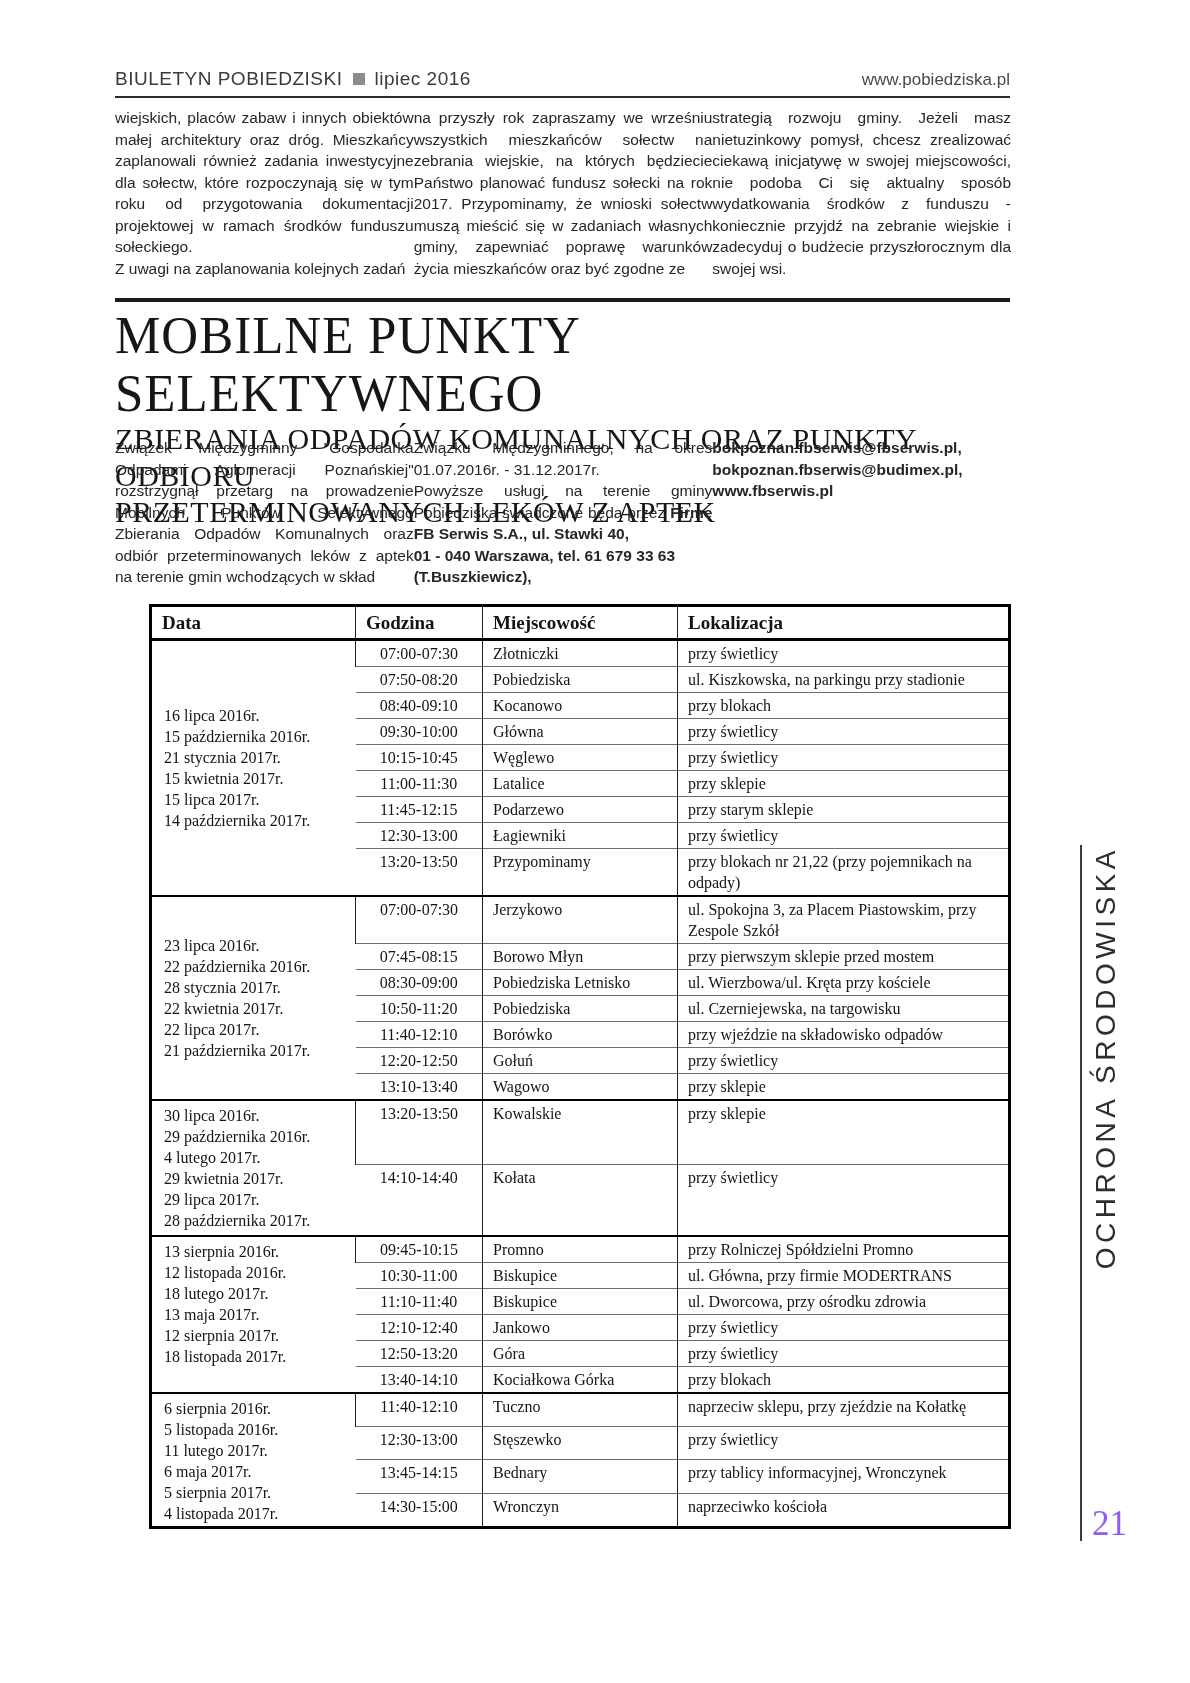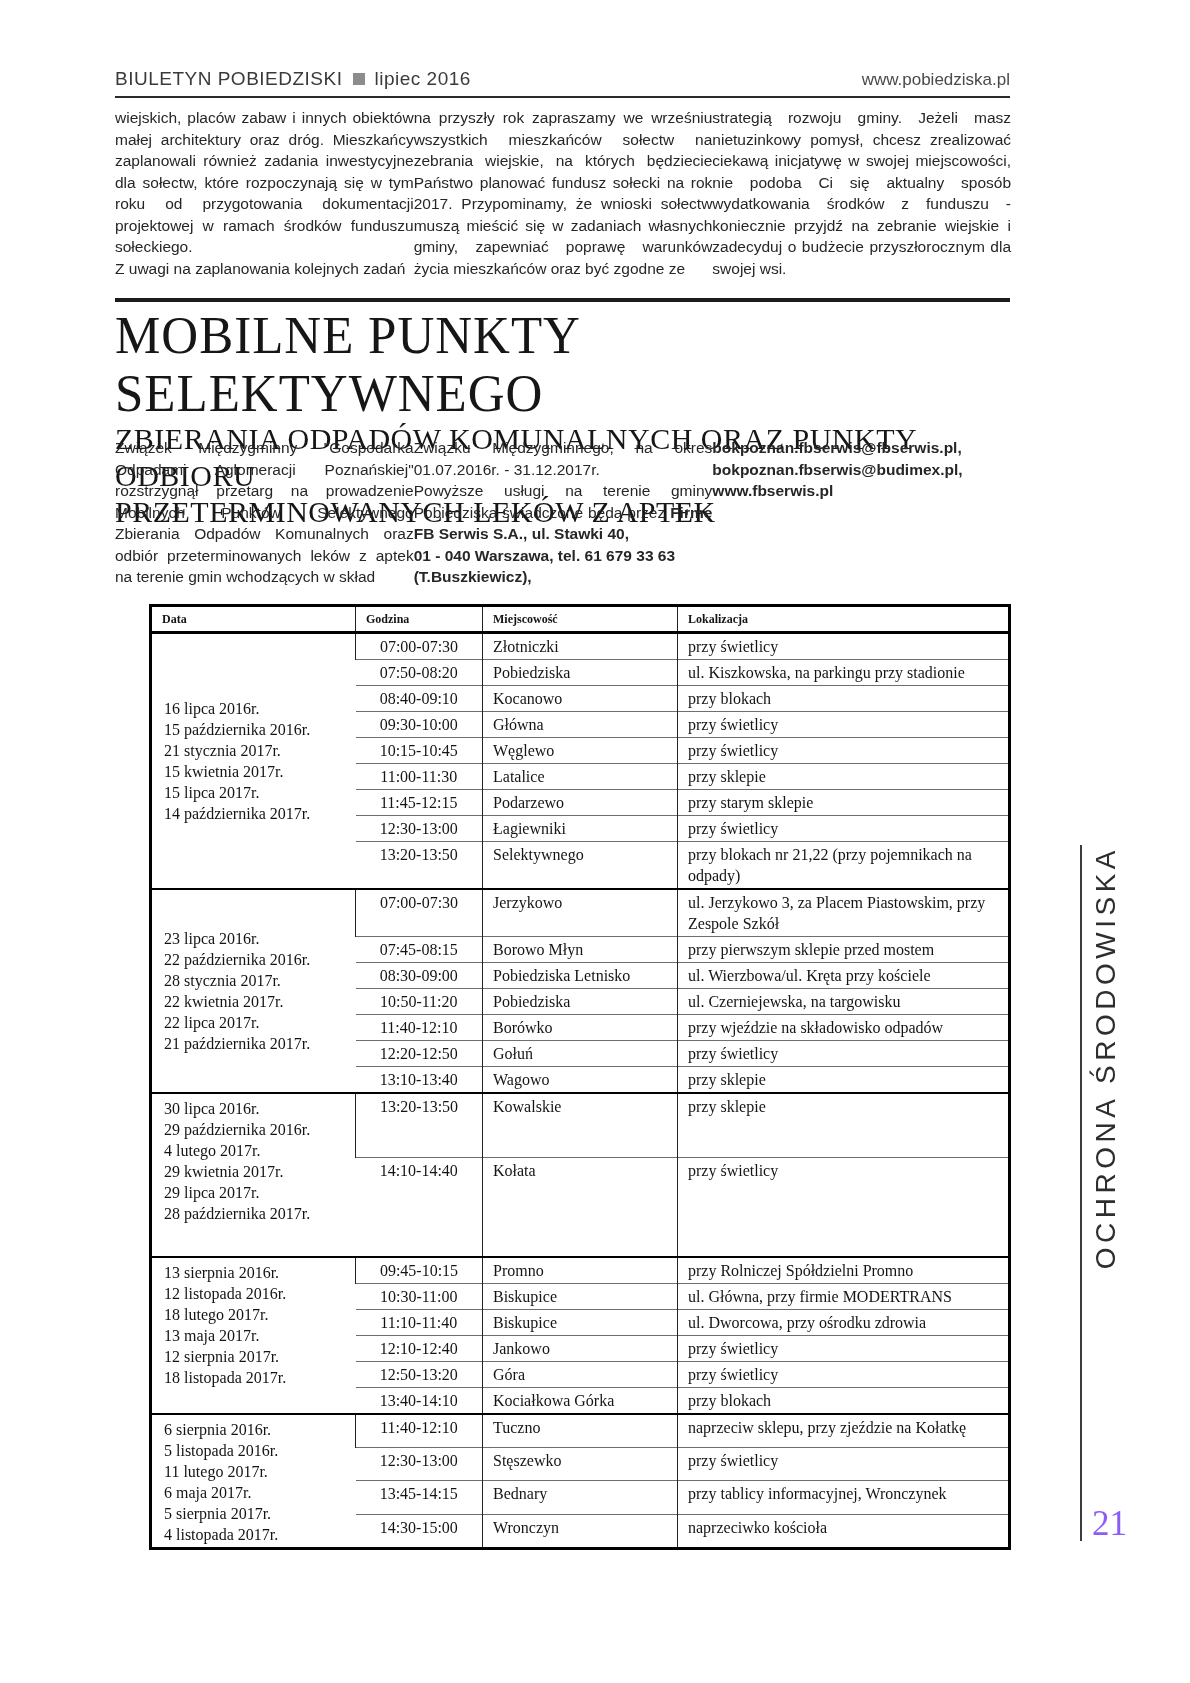--- a/index.html
+++ b/index.html
@@ -28,21 +28,21 @@
   .title-l1{font-size:51px;line-height:56px;letter-spacing:1px;font-weight:500;transform:scaleY(1.04);}
   .title-l2{font-size:30px;line-height:37px;letter-spacing:.5px;font-weight:500;}
   .title-l3{font-size:30px;line-height:36px;letter-spacing:.5px;font-weight:500;}
 
   
   table.sched{position:absolute;left:149px;top:604px;width:859px;border-collapse:collapse;
               font-family:"Liberation Serif",serif;font-size:16px;color:#141414;
               border:3px solid #000;table-layout:fixed;}
   table.sched th,table.sched td{border-left:1.5px solid #222;vertical-align:top;}
   table.sched th:first-child,table.sched td:first-child{border-left:none;}
-  table.sched thead th{border-bottom:3px solid #000;text-align:left;font-size:12px;
+  table.sched thead th{border-bottom:3px solid #000;text-align:left;font-size:19px;
                        padding:5px 10px 4px 10px;font-weight:bold;}
   table.sched tbody td{border-top:1px solid #6e6e6e;padding:2px 10px;line-height:21px;}
   table.sched tbody tr{height:25px;}
   table.sched tbody tr.group-start td{border-top:2.5px solid #000;}
   td.date-cell{white-space:pre-line;line-height:25px;padding-left:12px !important;}
   td.date-cell.mid{vertical-align:middle;}
   td.date-cell.topd{vertical-align:top;padding-top:4px !important;}
   td.time-cell{text-align:center;}
 
   
@@ -151,33 +151,33 @@
           <td>Podarzewo</td>
           <td>przy starym sklepie</td>
         </tr>
         <tr>
           <td class="time-cell">12:30-13:00</td>
           <td>Łagiewniki</td>
           <td>przy świetlicy</td>
         </tr>
         <tr>
           <td class="time-cell">13:20-13:50</td>
-          <td>Selektywnego</td>
+          <td>Przypominamy</td>
           <td>przy blokach nr 21,22 (przy pojemnikach na odpady)</td>
         </tr>
         <tr class="group-start">
           <td class="date-cell mid" rowspan="7">23 lipca 2016r.
 22 października 2016r.
 28 stycznia 2017r.
 22 kwietnia 2017r.
 22 lipca 2017r.
 21 października 2017r.</td>
           <td class="time-cell">07:00-07:30</td>
           <td>Jerzykowo</td>
-          <td>ul. Jerzykowo 3, za Placem Piastowskim, przy Zespole Szkół</td>
+          <td>ul. Spokojna 3, za Placem Piastowskim, przy Zespole Szkół</td>
         </tr>
         <tr>
           <td class="time-cell">07:45-08:15</td>
           <td>Borowo Młyn</td>
           <td>przy pierwszym sklepie przed mostem</td>
         </tr>
         <tr>
           <td class="time-cell">08:30-09:00</td>
           <td>Pobiedziska Letnisko</td>
           <td>ul. Wierzbowa/ul. Kręta  przy kościele</td>
@@ -206,21 +206,21 @@
           <td class="date-cell topd" rowspan="2">30 lipca 2016r.
 29 października 2016r.
 4 lutego 2017r.
 29 kwietnia 2017r.
 29 lipca 2017r.
 28 października 2017r.</td>
           <td class="time-cell">13:20-13:50</td>
           <td>Kowalskie</td>
           <td>przy sklepie</td>
         </tr>
-        <tr style="height: 100px;">
+        <tr style="height: 72px;">
           <td class="time-cell">14:10-14:40</td>
           <td>Kołata</td>
           <td>przy świetlicy</td>
         </tr>
         <tr class="group-start">
           <td class="date-cell topd" rowspan="6">13 sierpnia 2016r.
 12 listopada 2016r.
 18 lutego 2017r.
 13 maja 2017r.
 12 sierpnia 2017r.

